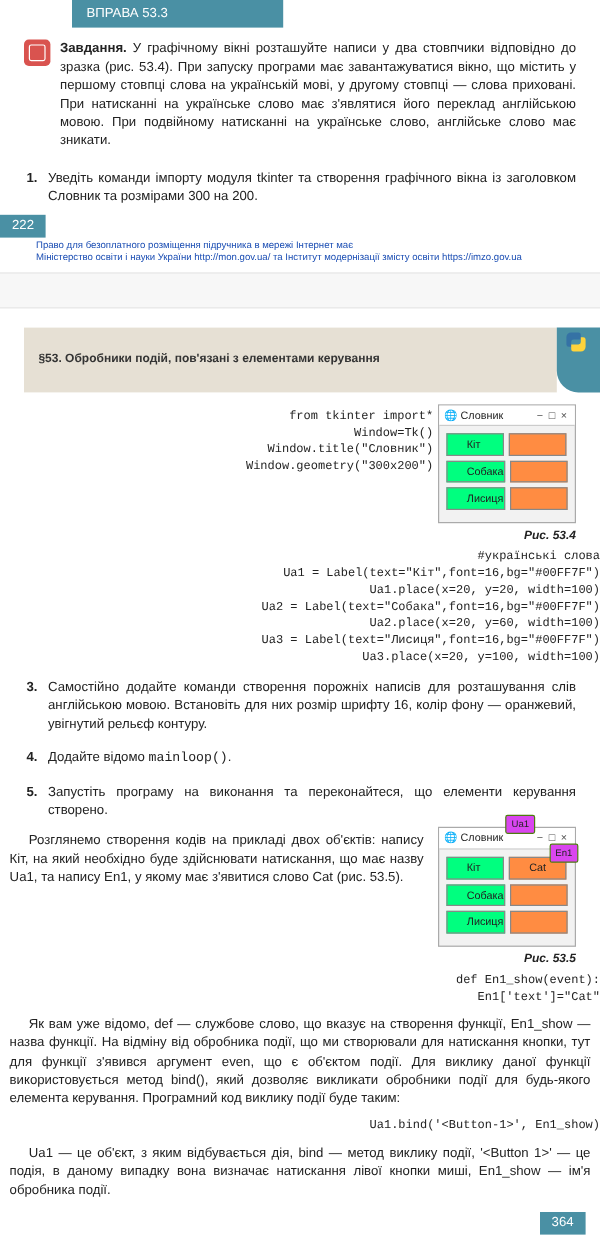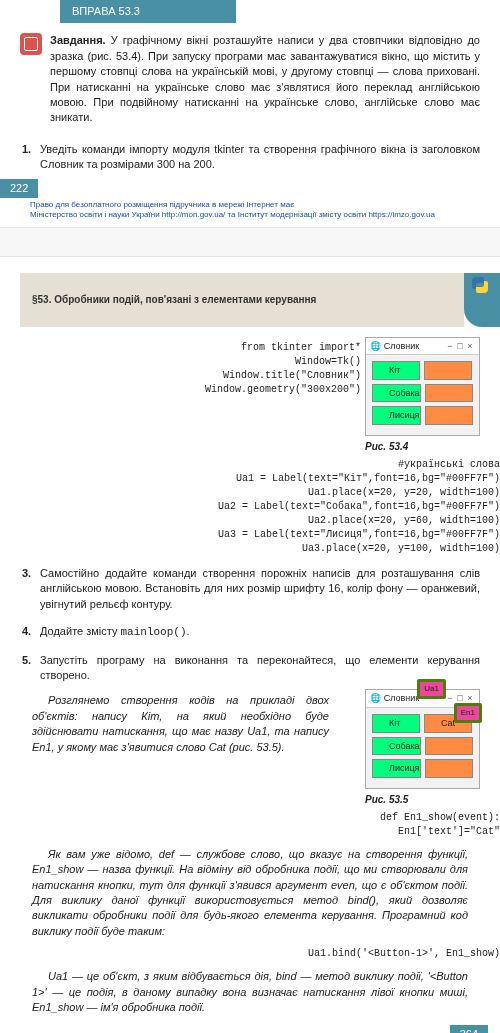--- a/index.html
+++ b/index.html
@@ -24,24 +24,24 @@
   .col-left { flex: 1; }
   .col-right { width: 115px; flex-shrink: 0; margin-left: 4px; }
   .win { border: 1px solid #aaa; background: #f2f2f2; font-size: 9px; margin-bottom: 4px; }
   .win-title { display: flex; justify-content: space-between; padding: 2px 4px; background: #fff; border-bottom: 1px solid #ccc; }
   .win-controls span { display: inline-block; width: 10px; text-align: center; color: #555; }
   .win-body { padding: 6px; }
   .label-row { display: flex; gap: 4px; margin-bottom: 4px; }
   .lbl { display: inline-block; padding: 2px 16px; font-size: 9px; border: 1px solid #888; min-width: 48px; }
   .lbl-green { background: #00ff7f; }
   .lbl-orange { background: #ff8c42; }
-  .fig-caption { text-align: left; font-weight: bold; font-style: italic; font-size: 10px; margin-top: 4px; }
-  .para { padding: 4px 32px; text-align: justify; text-indent: 16px; font-style: italic; }
+  .fig-caption { text-align: right; font-weight: bold; font-style: italic; font-size: 10px; margin-top: 4px; }
+  .para { padding: 4px 8px; text-align: justify; text-indent: 16px; }
   .callout-wrap { position: relative; }
-  .callout { position: absolute; background: #ec4899; border: 3px solid #4d7c0f; font-size: 8px; padding: 1px 4px; border-radius: 2px; }
+  .callout { position: absolute; background: #d946ef; border: 1px solid #4d7c0f; font-size: 8px; padding: 1px 4px; border-radius: 2px; }
   .pg-right { text-align: right; padding-right: 12px; margin-top: 6px; }
 </style>
 </head>
 <body>
 
 <div class="header-bar">ВПРАВА 53.3</div>
 
 <div class="task-block">
   <div class="task-icon"></div>
   <div class="task-text">
@@ -109,21 +109,21 @@
 Ua2 = Label(text="Собака",font=16,bg="#00FF7F")
 Ua2.place(x=20, y=60, width=100)
 Ua3 = Label(text="Лисиця",font=16,bg="#00FF7F")
 Ua3.place(x=20, y=100, width=100)</div>
 
 <div class="numbered">
   <span class="num">3.</span><span>Самостійно додайте команди створення порожніх написів для розташування слів англійською мовою. Встановіть для них розмір шрифту 16, колір фону — оранжевий, увігнутий рельєф контуру.</span>
 </div>
 
 <div class="numbered">
-  <span class="num">4.</span><span>Додайте змісту </span><span style="font-family:'Courier New',monospace">mainloop()</span><span>.</span>
+  <span class="num">4.</span><span>Додайте відомо </span><span style="font-family:'Courier New',monospace">mainloop()</span><span>.</span>
 </div>
 
 <div class="numbered">
   <span class="num">5.</span><span>Запустіть програму на виконання та переконайтеся, що елементи керування створено.</span>
 </div>
 
 <div class="two-col">
   <div class="col-left">
     <div class="para">Розглянемо створення кодів на прикладі двох об'єктів: напису Кіт, на який необхідно буде здійснювати натискання, що має назву Ua1, та напису En1, у якому має з'явитися слово Cat (рис. 53.5).</div>
   </div>

